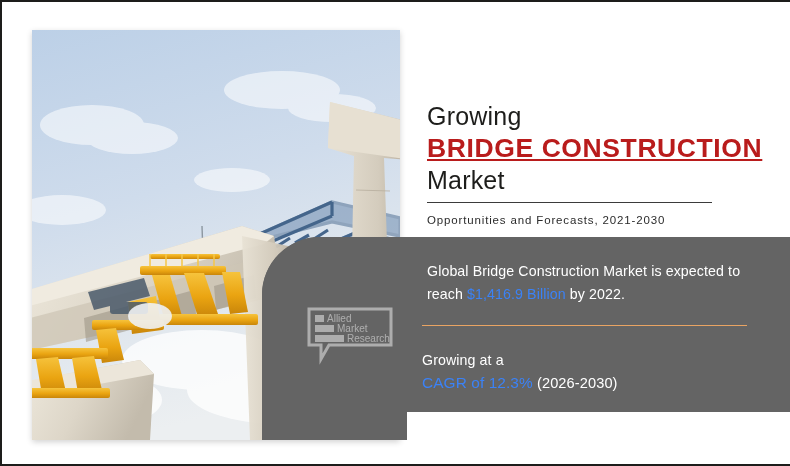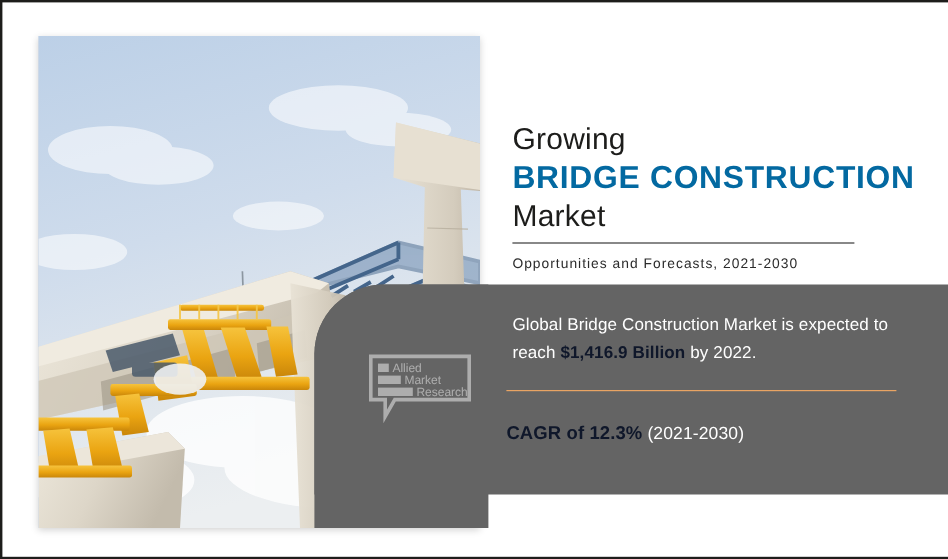--- a/index.html
+++ b/index.html
@@ -47,21 +47,21 @@
     left:260px; top:235px;
     width:145px; height:203px;
     background:#646464;
     border-top-left-radius:58px;
     z-index:2;
   }
 
   
   .amr-logo{
     position:absolute;
-    left:305px; top:291px;
+    left:305px; top:303px;
     width:86px; height:60px;
     z-index:4;
     opacity:.55;
   }
   .amr-logo svg{ display:block; width:100%; height:100%; }
 
   
   .headings{
     position:absolute;
     left:425px; top:100px;
@@ -71,24 +71,25 @@
   .h-global{
     font-size:25px;
     font-weight:400;
     color:#1d1d1b;
     letter-spacing:.2px;
     line-height:1.18;
   }
   .h-main{
     font-size:26.5px;
     font-weight:bold;
-    color:#0369a1;
+    color:#b91c1c;
     letter-spacing:.6px;
     line-height:1.25;
     white-space:nowrap;
+    text-decoration:underline;
   }
   .h-market{
     font-size:25px;
     font-weight:400;
     color:#1d1d1b;
     letter-spacing:.2px;
     line-height:1.22;
   }
   .rule-dark{
     margin-top:7px;
@@ -109,21 +110,21 @@
     left:425px; top:258px;
     width:345px;
     z-index:6;
   }
   .p-line{
     font-size:14.2px;
     color:#ffffff;
     line-height:1.62;
     letter-spacing:.1px;
   }
-  .hl{ color:#0f172a; font-weight:bold; }
+  .hl{ color:#3b82f6; font-weight:normal; }
 
   .rule-orange{
     position:absolute;
     left:420px; top:323px;
     width:325px; height:1px;
     background:#e9a463;
     z-index:6;
   }
 
   .cagr{
@@ -296,18 +297,19 @@
 
   <div class="panel-text">
     <div class="p-line">
       <span>Global Bridge Construction Market is expected to reach </span><span class="hl">$1,416.9 Billion</span><span> by 2022.</span>
     </div>
   </div>
 
   <div class="rule-orange"></div>
 
   <div class="cagr">
+    <div class="c-top">Growing at a</div>
     <div class="c-bot">
-      <span class="hl">CAGR of 12.3%</span><span> (2021-2030)</span>
+      <span class="hl">CAGR of 12.3%</span><span> (2026-2030)</span>
     </div>
   </div>
 
 </div>
 
 </body></html>

